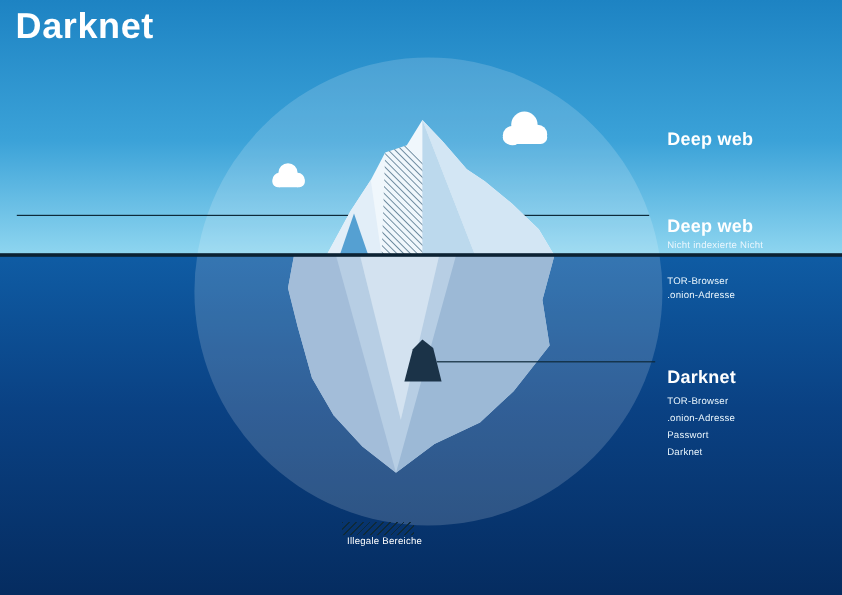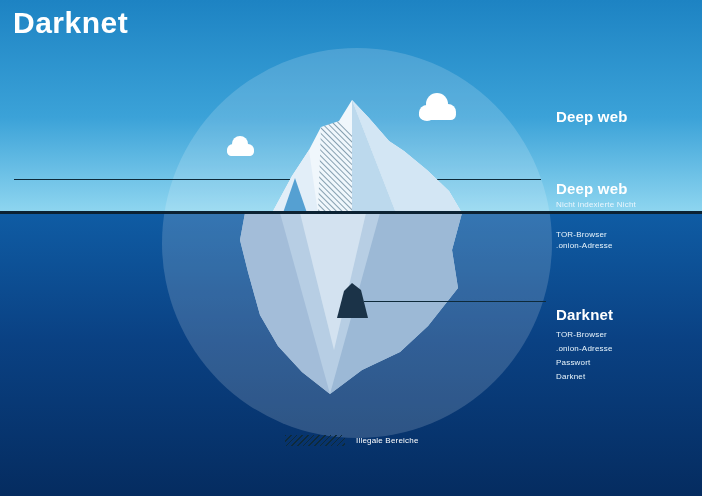--- a/index.html
+++ b/index.html
@@ -47,21 +47,21 @@
   .label-block{position:absolute;left:556px;z-index:8;}
   .clear-web{top:108px;}
   .deep-web{top:180px;}
   .deep-web .small-text{margin-top:2px;}
   .deep-web-items{top:229px;}
   .darknet-block{top:306px;}
   .darknet-block .items{margin-top:6px;}
   .darknet-block .items div{margin-bottom:3px;}
 
   
-  .legend{position:absolute;left:285px;top:435px;z-index:8;display:flex;align-items:center;}
+  .legend{position:absolute;left:285px;top:435px;z-index:8;display:flex;align-items:center;flex-direction:column;}
   .legend-swatch{
     width:60px;height:11px;margin-right:11px;
     background:repeating-linear-gradient(135deg,#0e2a3a 0,#0e2a3a 1px,transparent 1px,transparent 4px);
   }
   .legend-label{color:#ffffff;font-size:8px;letter-spacing:0.2px;}
 </style>
 </head>
 <body>
 
 <div id="stage">

